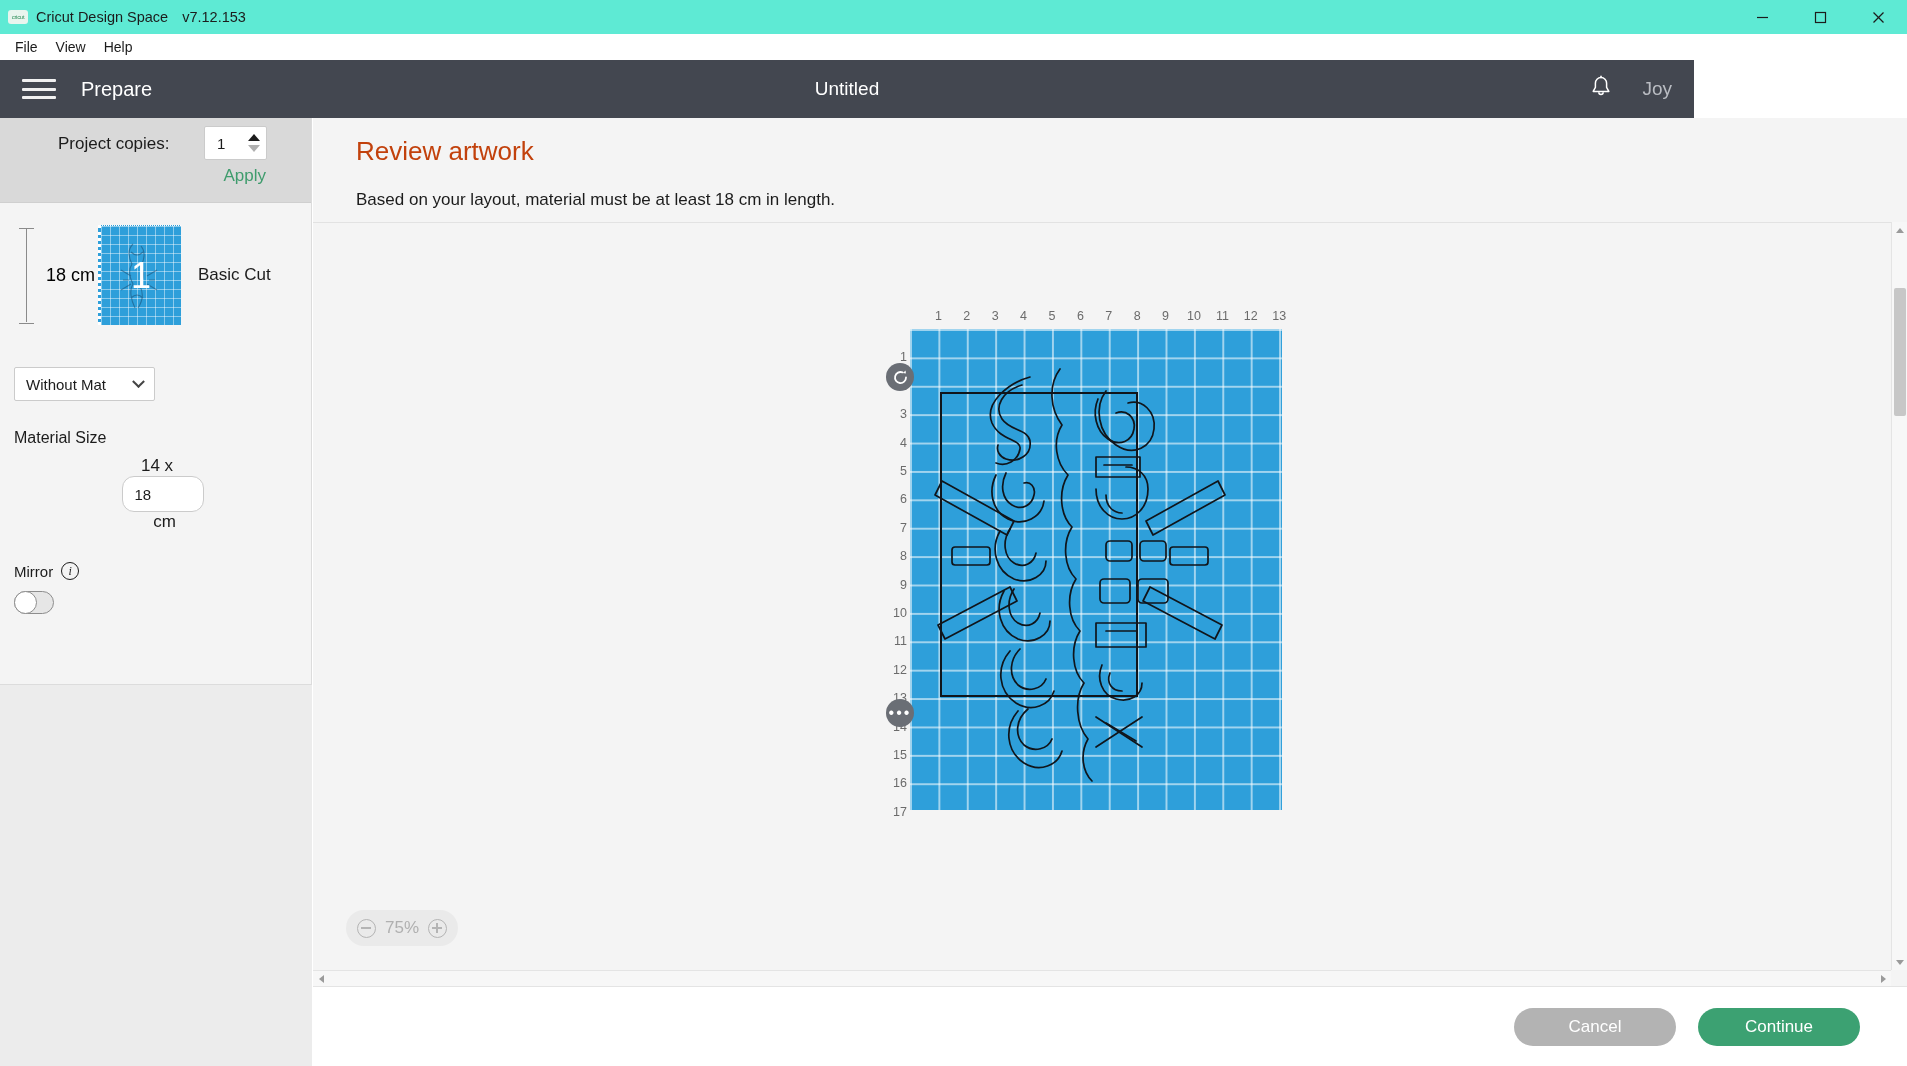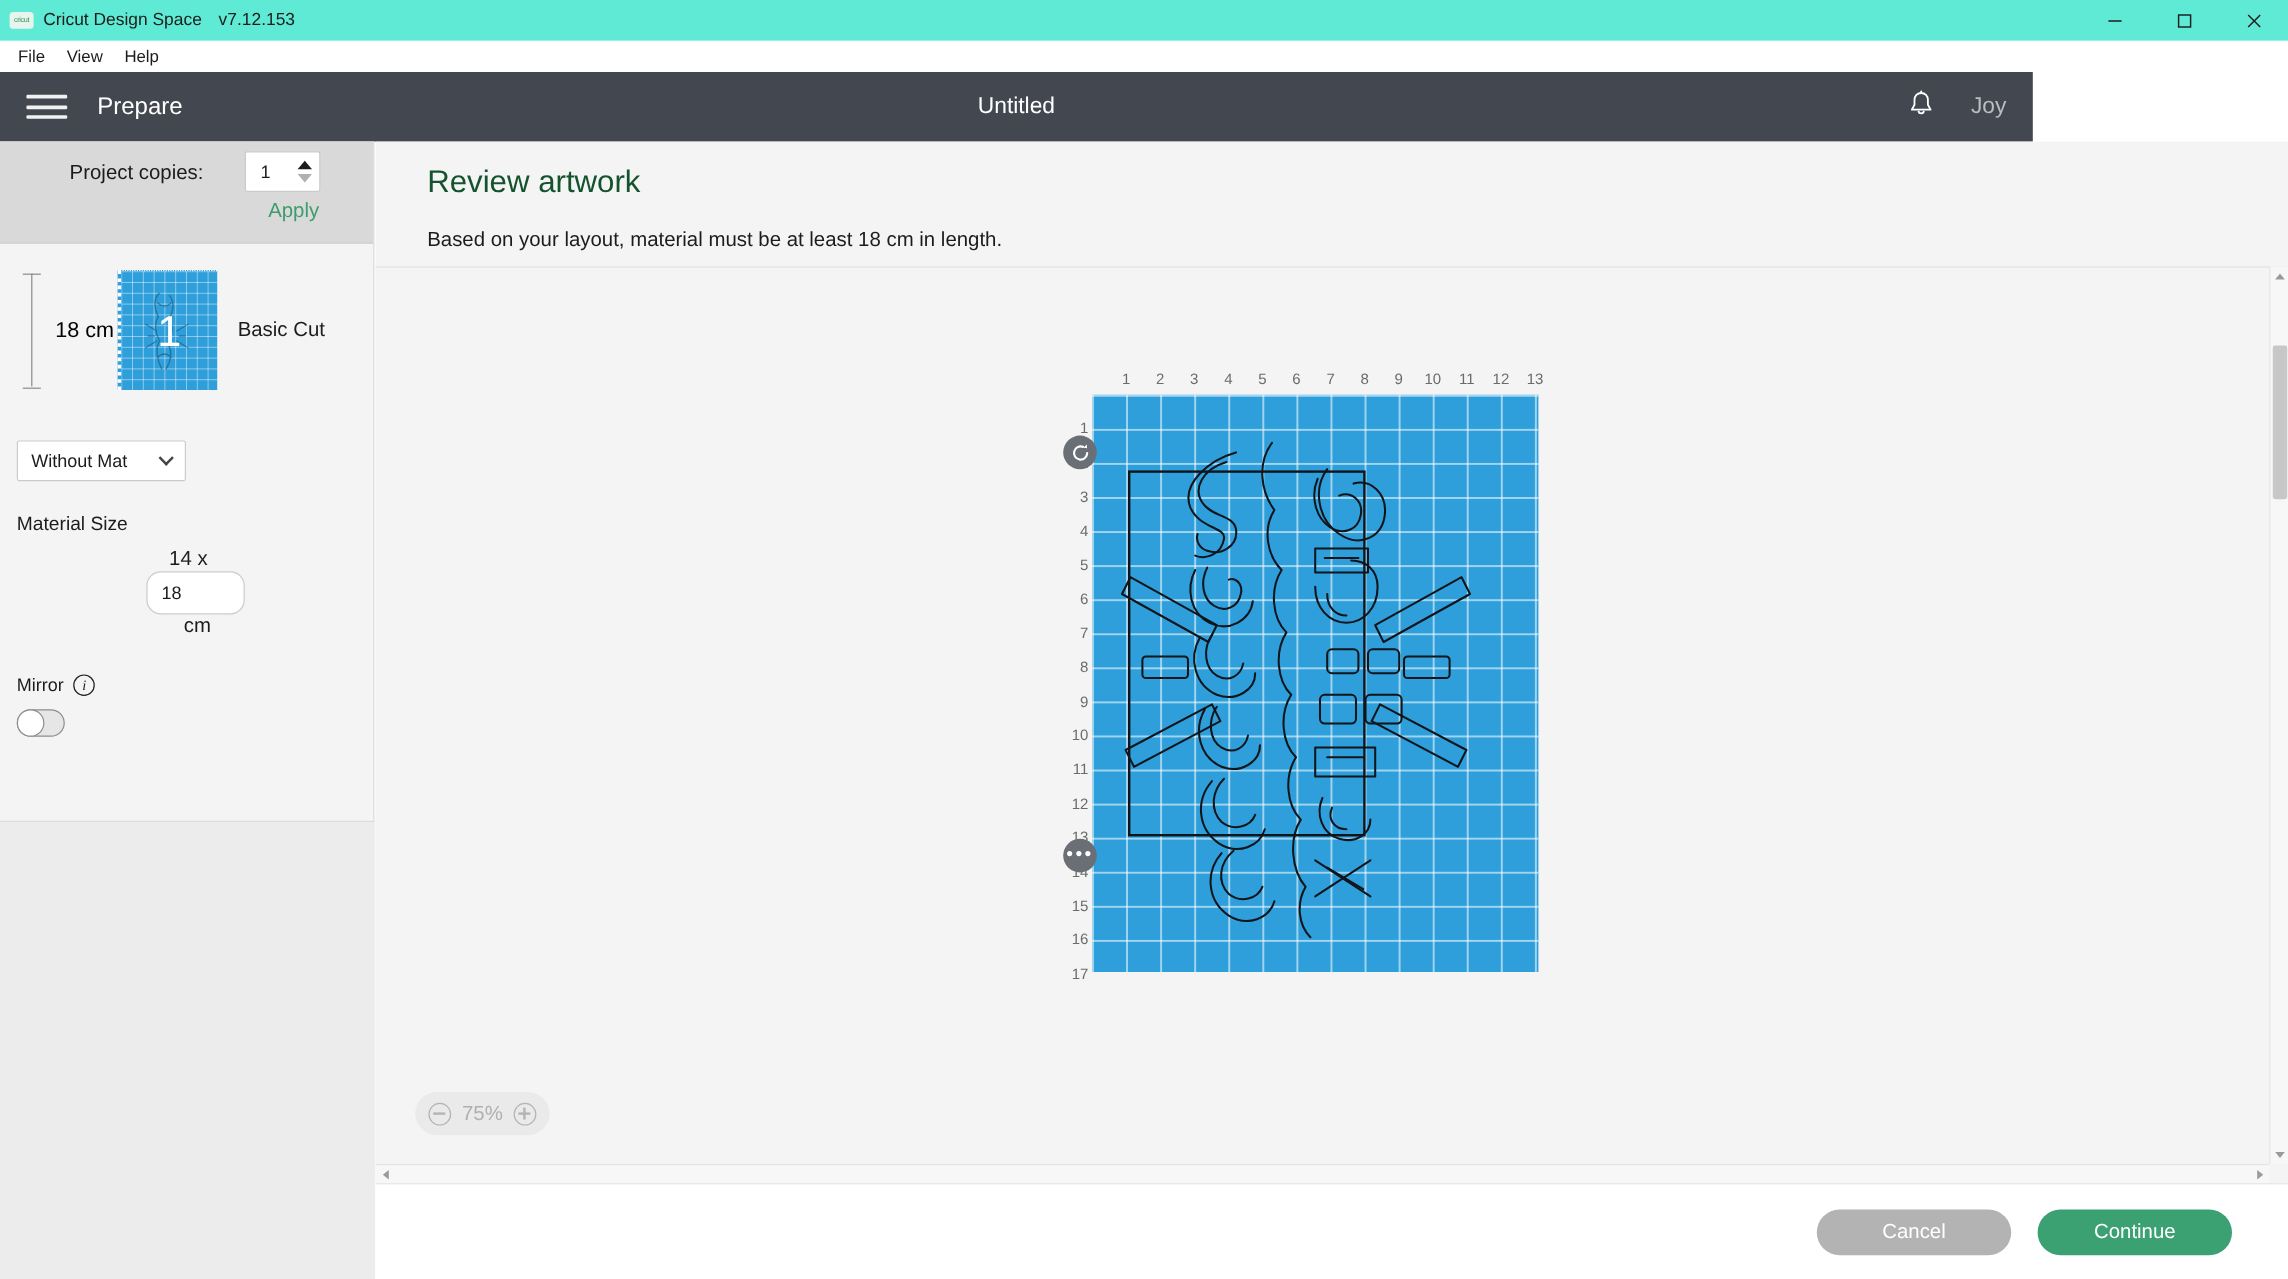--- a/index.html
+++ b/index.html
@@ -171,21 +171,21 @@
   }
   .sidebar-sep { position: absolute; left: 0; top: 566px; width: 312px; height: 1px; background: #dcdcdc; }
   .sidebar-lower { position: absolute; left: 0; top: 567px; width: 312px; bottom: 0; background: #ececec; }
 
   
   .main {
     position: absolute; top: 118px; left: 313px; right: 0; bottom: 0;
     background: #f4f4f4;
   }
   .main-head { padding: 18px 0 0 43px; }
-  .page-title { font-size: 26px; color: #14532d; font-weight: 400; }
+  .page-title { font-size: 26px; color: #c2410c; font-weight: 400; }
   .page-sub { font-size: 17px; color: #1c1c1c; margin-top: 23px; }
 
   .canvas-wrap {
     position: absolute; left: 0; top: 104px; right: 0; bottom: 96px;
     background: #f4f4f4;
     border-top: 1px solid #e2e2e2;
   }
   .canvas-inner { position: absolute; inset: 0; overflow: hidden; }
 
   

